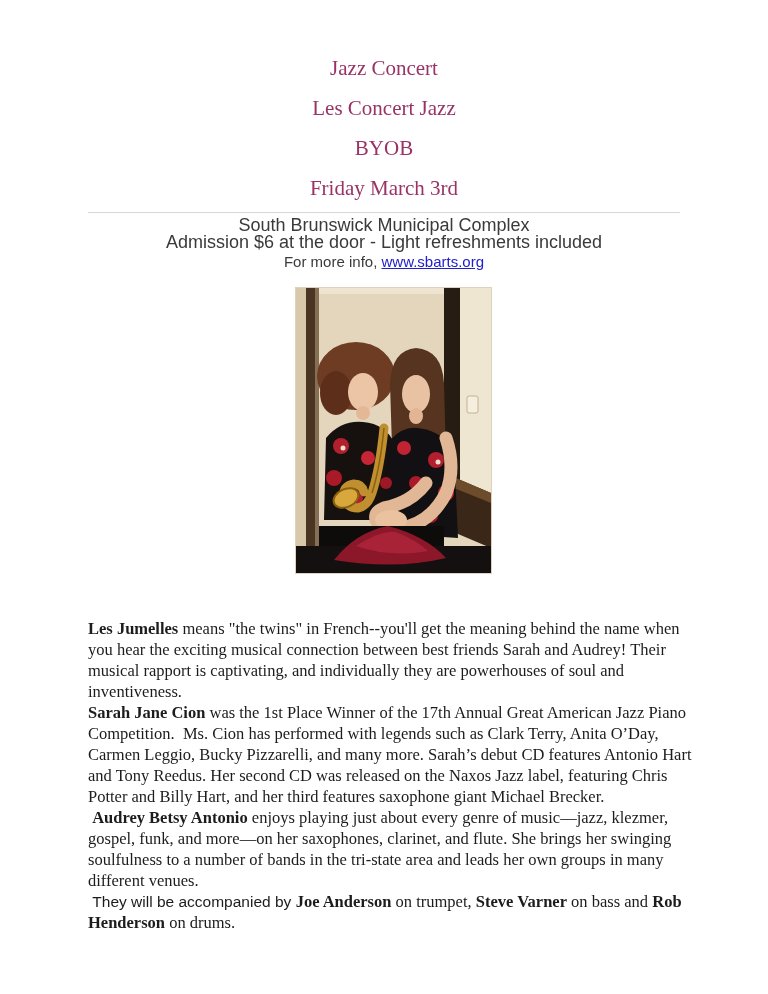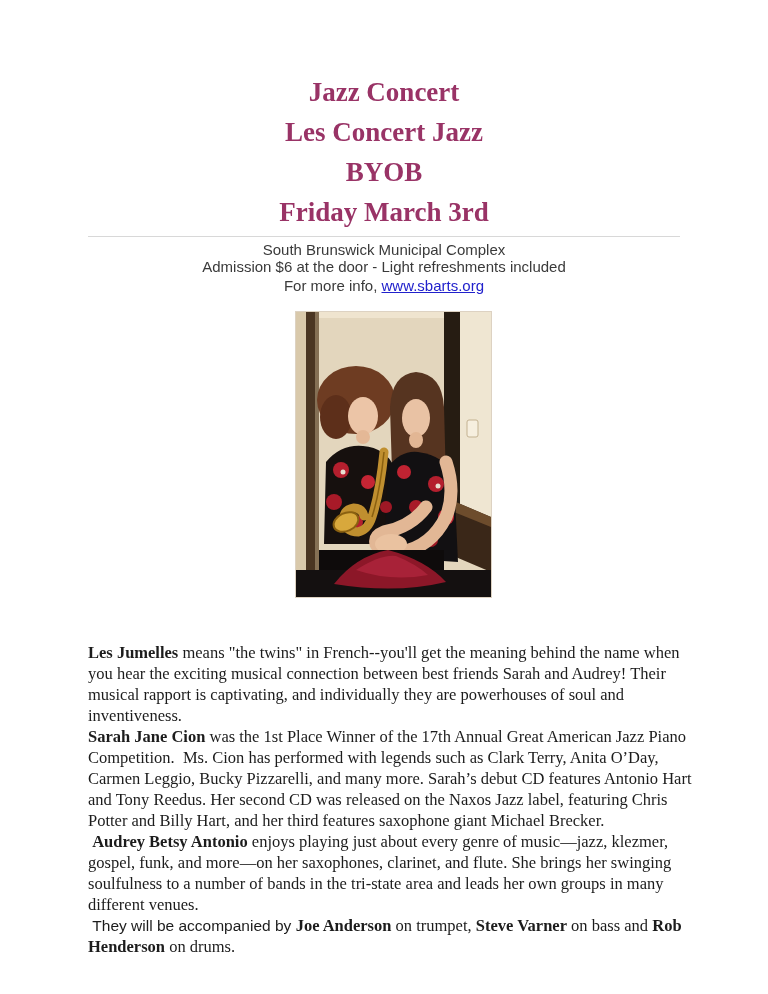--- a/index.html
+++ b/index.html
@@ -1,33 +1,33 @@
 <!DOCTYPE html>
 <html style="--c-title: #993366; --c-link: #2121cc; --c-divider: #d8d8d8;"><head>
 <meta charset="utf-8">
 <style>
   html, body { margin:0; padding:0; background:#ffffff; }
   .page {
     width:768px; height:994px; position:relative; overflow:hidden;
     background:#ffffff; font-family:"Liberation Serif", serif;
   }
   .title-block {
-    padding-top:72px; text-align:center;
-    color:var(--c-title,#993366); font-weight:bold;
-    font-size:27px; line-height:40px;
+    padding-top:48px; text-align:center;
+    color:var(--c-title,#993366); font-weight:normal;
+    font-size:21px; line-height:40px;
     font-family:"Liberation Serif", serif;
   }
   .title-line { display:block; }
   .divider {
     border:none; border-top:1px solid var(--c-divider,#d8d8d8);
     margin:4px 88px 4px 88px;
   }
   .info-block {
     text-align:center; font-family:"Liberation Sans", sans-serif;
-    font-size:15px; line-height:17px; color:#3a3a3a;
+    font-size:18px; line-height:17px; color:#3a3a3a;
   }
   .info-line { display:block; }
   .more-info {
     margin-top:2px; text-align:center;
     font-family:"Liberation Sans", sans-serif;
     font-size:15px; line-height:17px; color:#3a3a3a;
   }
   .more-info a {
     color:var(--c-link,#2121cc); text-decoration:underline; cursor:pointer;
   }

